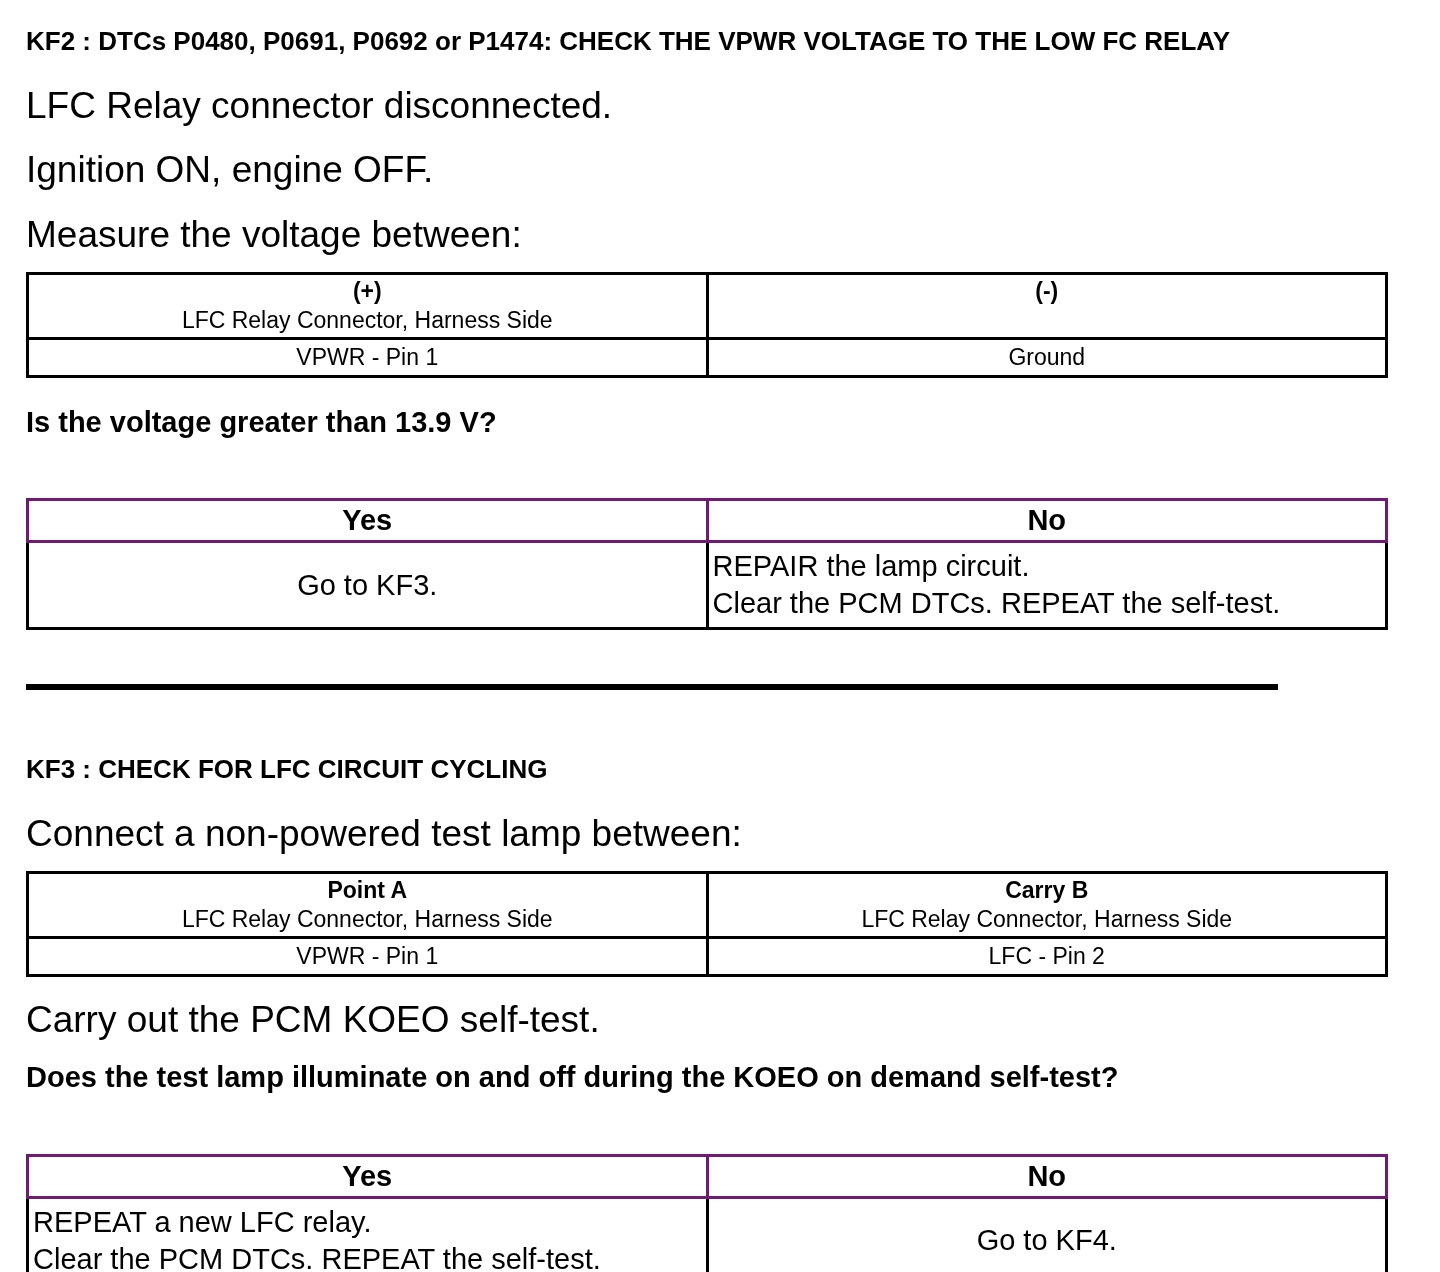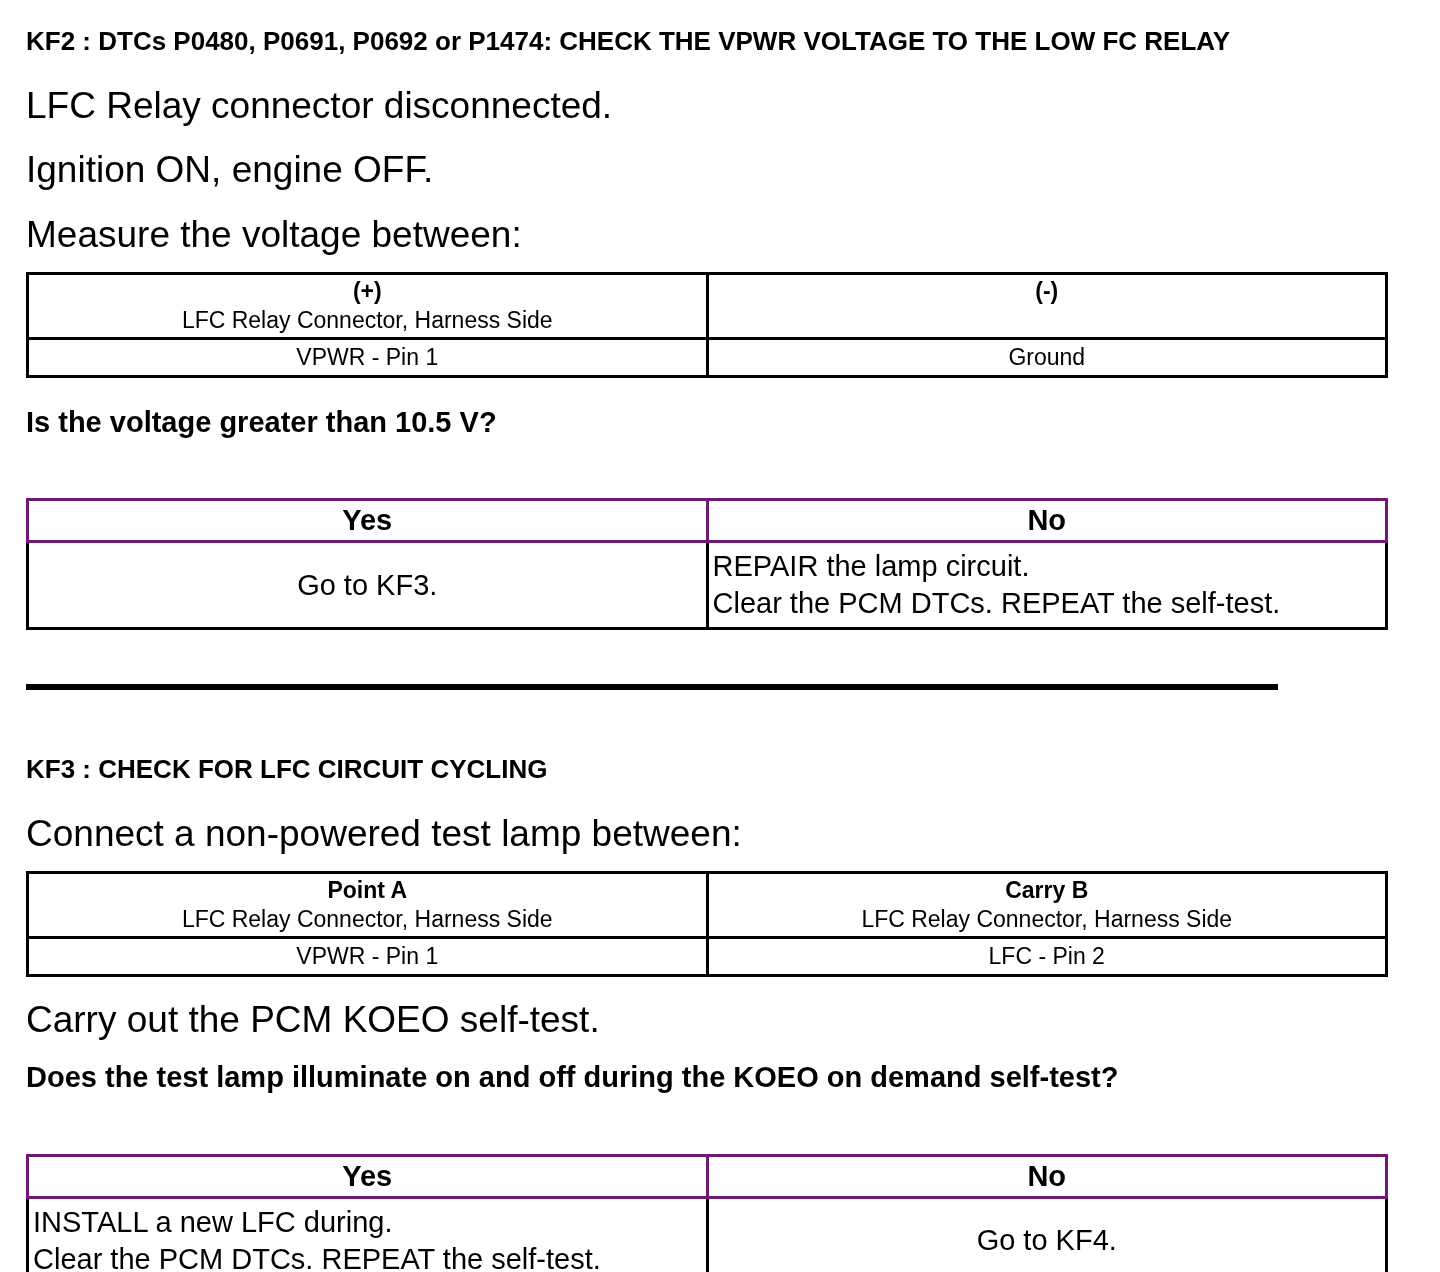--- a/index.html
+++ b/index.html
@@ -117,21 +117,21 @@
             <div class="th-sub"></div>
           </th>
         </tr>
         <tr>
           <td>VPWR - Pin 1</td>
           <td>Ground</td>
         </tr>
       </tbody>
     </table>
 
-    <p class="question">Is the voltage greater than 10.5 V?</p>
+    <p class="question">Is the voltage greater than 13.9 V?</p>
 
     <table class="result-table">
       <tbody>
         <tr>
           <th>Yes</th>
           <th>No</th>
         </tr>
         <tr>
           <td class="cell-center">
             <div class="cell-line">Go to KF3.</div>
@@ -176,21 +176,21 @@
     <p class="question" style="margin-top:16px;">Does the test lamp illuminate on and off during the KOEO on demand self-test?</p>
 
     <table class="result-table">
       <tbody>
         <tr>
           <th>Yes</th>
           <th>No</th>
         </tr>
         <tr>
           <td class="cell-left">
-            <div class="cell-line">INSTALL a new LFC during.</div>
+            <div class="cell-line">REPEAT a new LFC relay.</div>
             <div class="cell-line">Clear the PCM DTCs. REPEAT the self-test.</div>
           </td>
           <td class="cell-center">
             <div class="cell-line">Go to KF4.</div>
           </td>
         </tr>
       </tbody>
     </table>
   </section>
 

